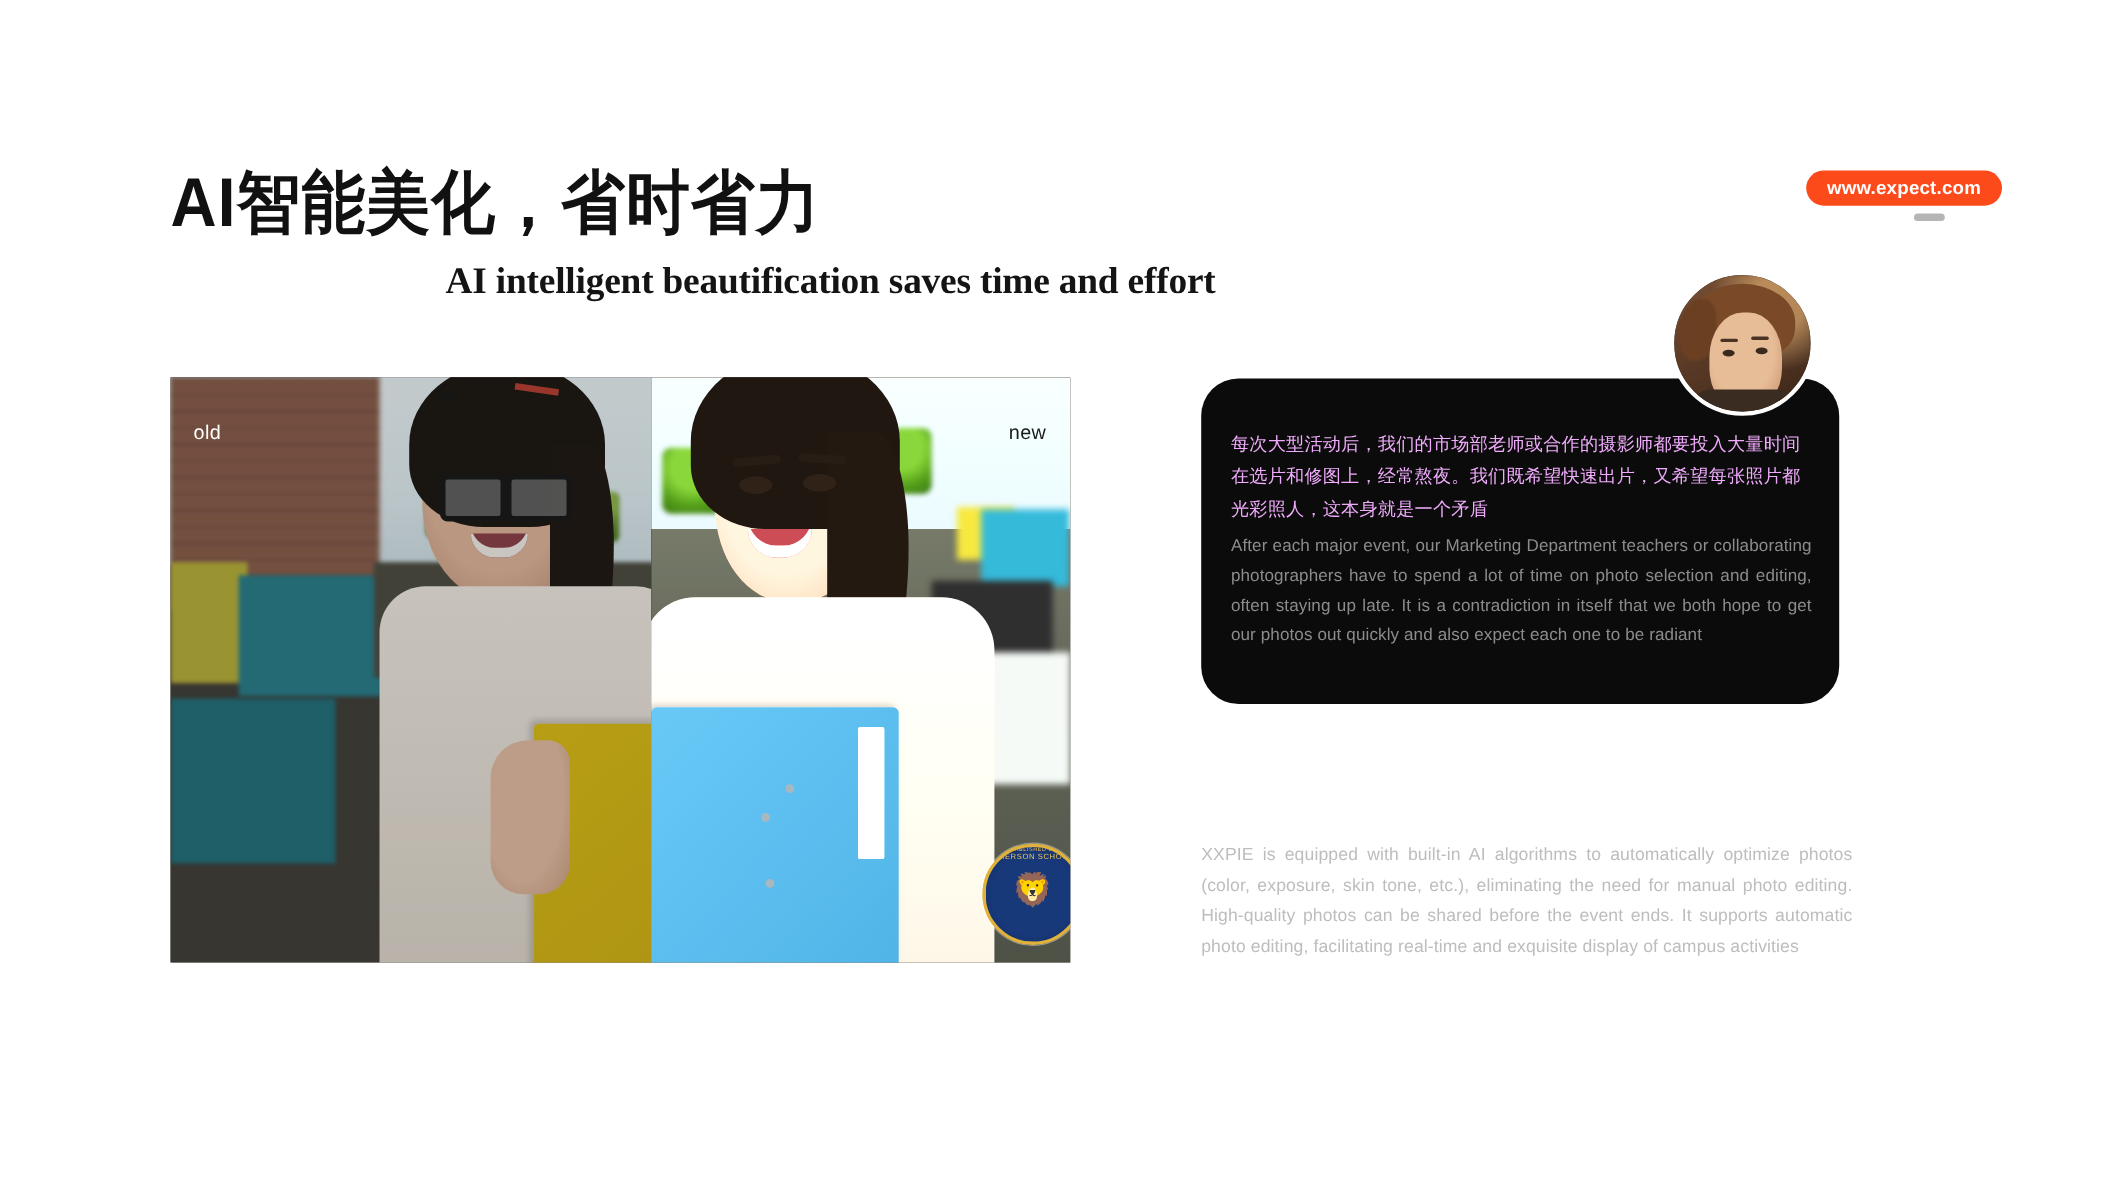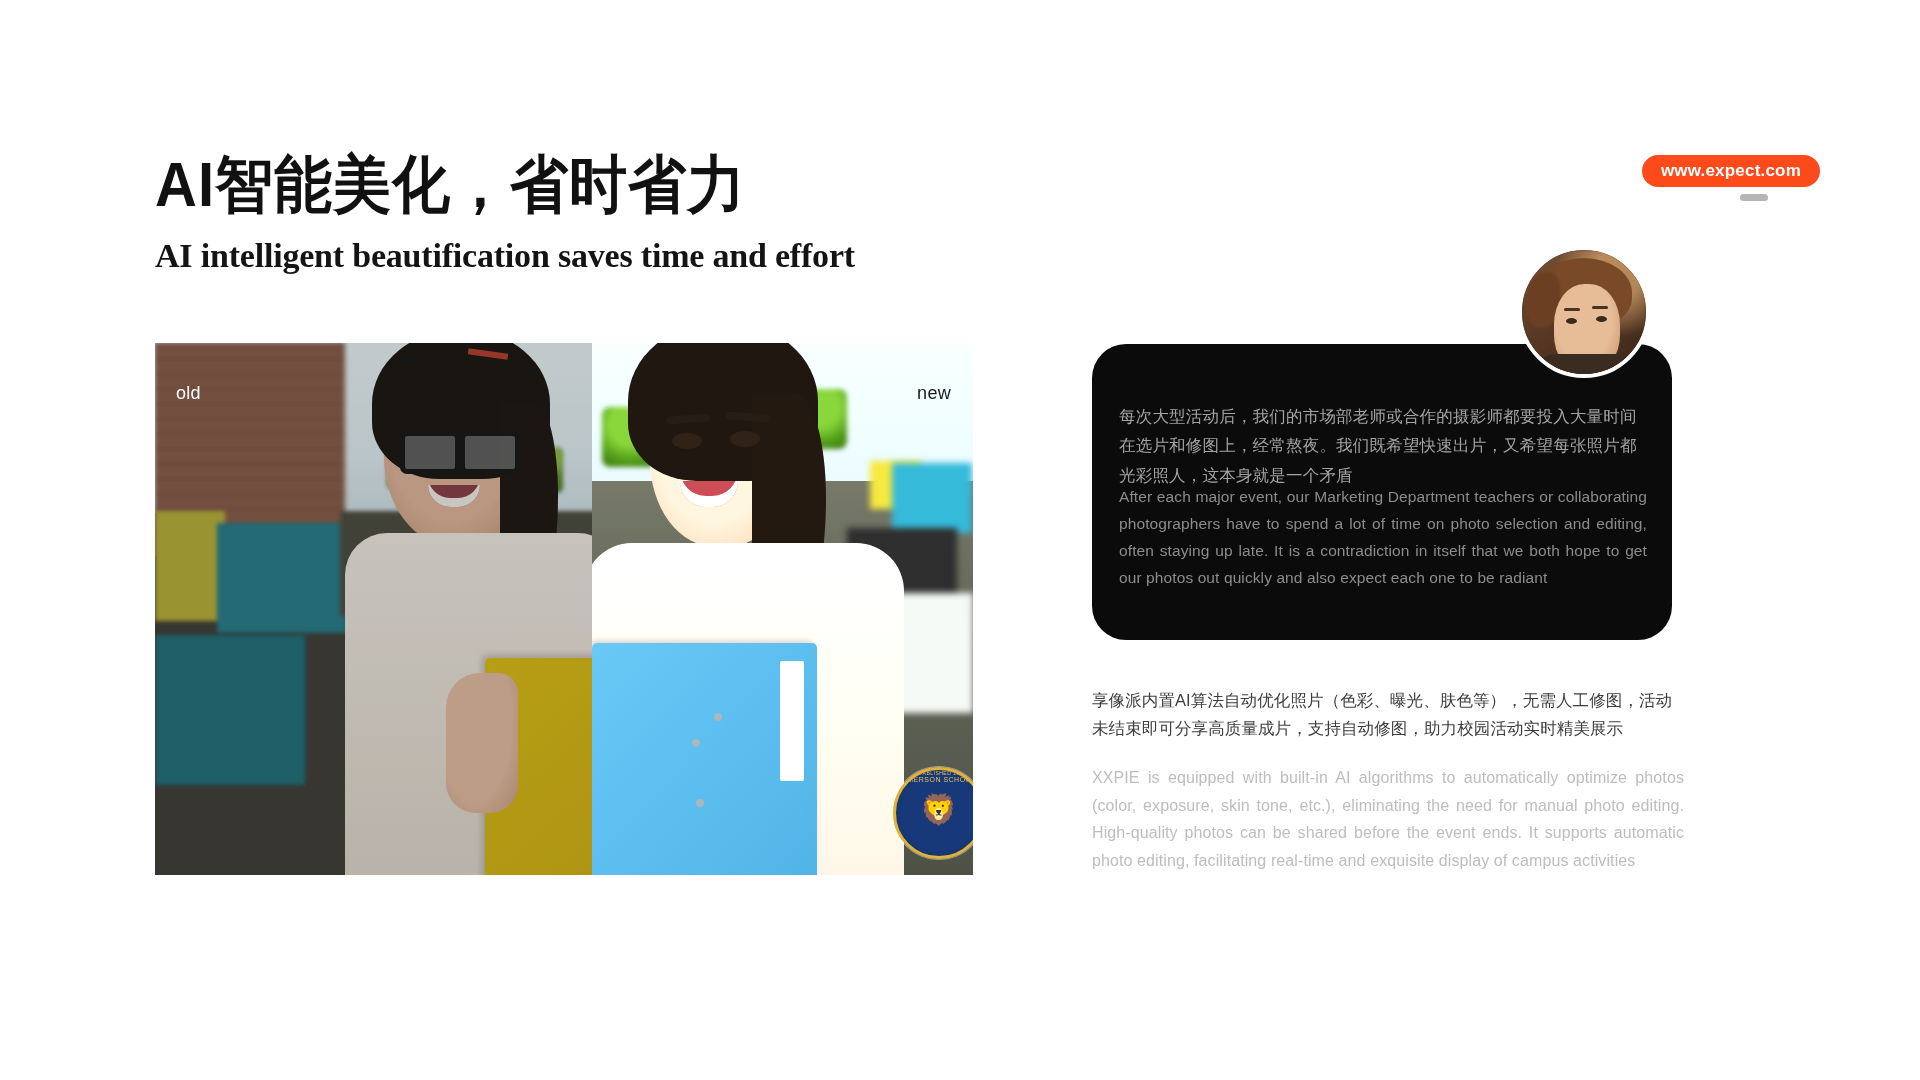--- a/index.html
+++ b/index.html
@@ -41,20 +41,21 @@
     transform-origin: left top;
   }
   .sub-title {
     font-family: "Liberation Serif", "DejaVu Serif", serif;
     font-size: 34px;
     font-weight: 700;
     color: #141414;
     margin: 22px 0 0 0;
     letter-spacing: -0.2px;
     white-space: nowrap;
+    text-align: right;
   }
 
   
   .site-badge {
     position: absolute;
     right: 100px;
     top: 155px;
     background: #fc4a1a;
     color: #ffffff;
     font-size: 17px;
@@ -327,25 +328,24 @@
     left: 1092px;
     top: 344px;
     width: 580px;
     height: 296px;
     background: #0b0b0b;
     border-radius: 34px;
   }
   .quote-cn {
     position: absolute;
     left: 27px; top: 46px; width: 528px;
-    color: #a3a3a3;
+    color: #f0abfc;
     font-size: 16.5px;
     line-height: 1.78;
     letter-spacing: .2px;
-    margin-top: 12px;
   }
   .quote-en {
     position: absolute;
     left: 27px; top: 139px; width: 528px;
     color: #8c8c8c;
     font-size: 15.5px;
     line-height: 1.75;
     text-align: justify;
     letter-spacing: .1px;
   }
@@ -510,16 +510,15 @@
     <div class="av-hair"></div>
     <div class="av-hair2"></div>
     <div class="av-face"></div>
     <div class="av-brow" style="left:42px;top:58px;"></div>
     <div class="av-brow" style="left:70px;top:56px;"></div>
     <div class="av-eye" style="left:44px;top:68px;"></div>
     <div class="av-eye" style="left:74px;top:66px;"></div>
     <div class="av-shoulder"></div>
   </div>
 
-  <div class="body-cn">享像派内置AI算法自动优化照片（色彩、曝光、肤色等），无需人工修图，活动未结束即可分享高质量成片，支持自动修图，助力校园活动实时精美展示</div>
   <div class="body-en">XXPIE is equipped with built-in AI algorithms to automatically optimize photos (color, exposure, skin tone, etc.), eliminating the need for manual photo editing. High-quality photos can be shared before the event ends. It supports automatic photo editing, facilitating real-time and exquisite display of campus activities</div>
 
 </div>
 
 </body></html>

